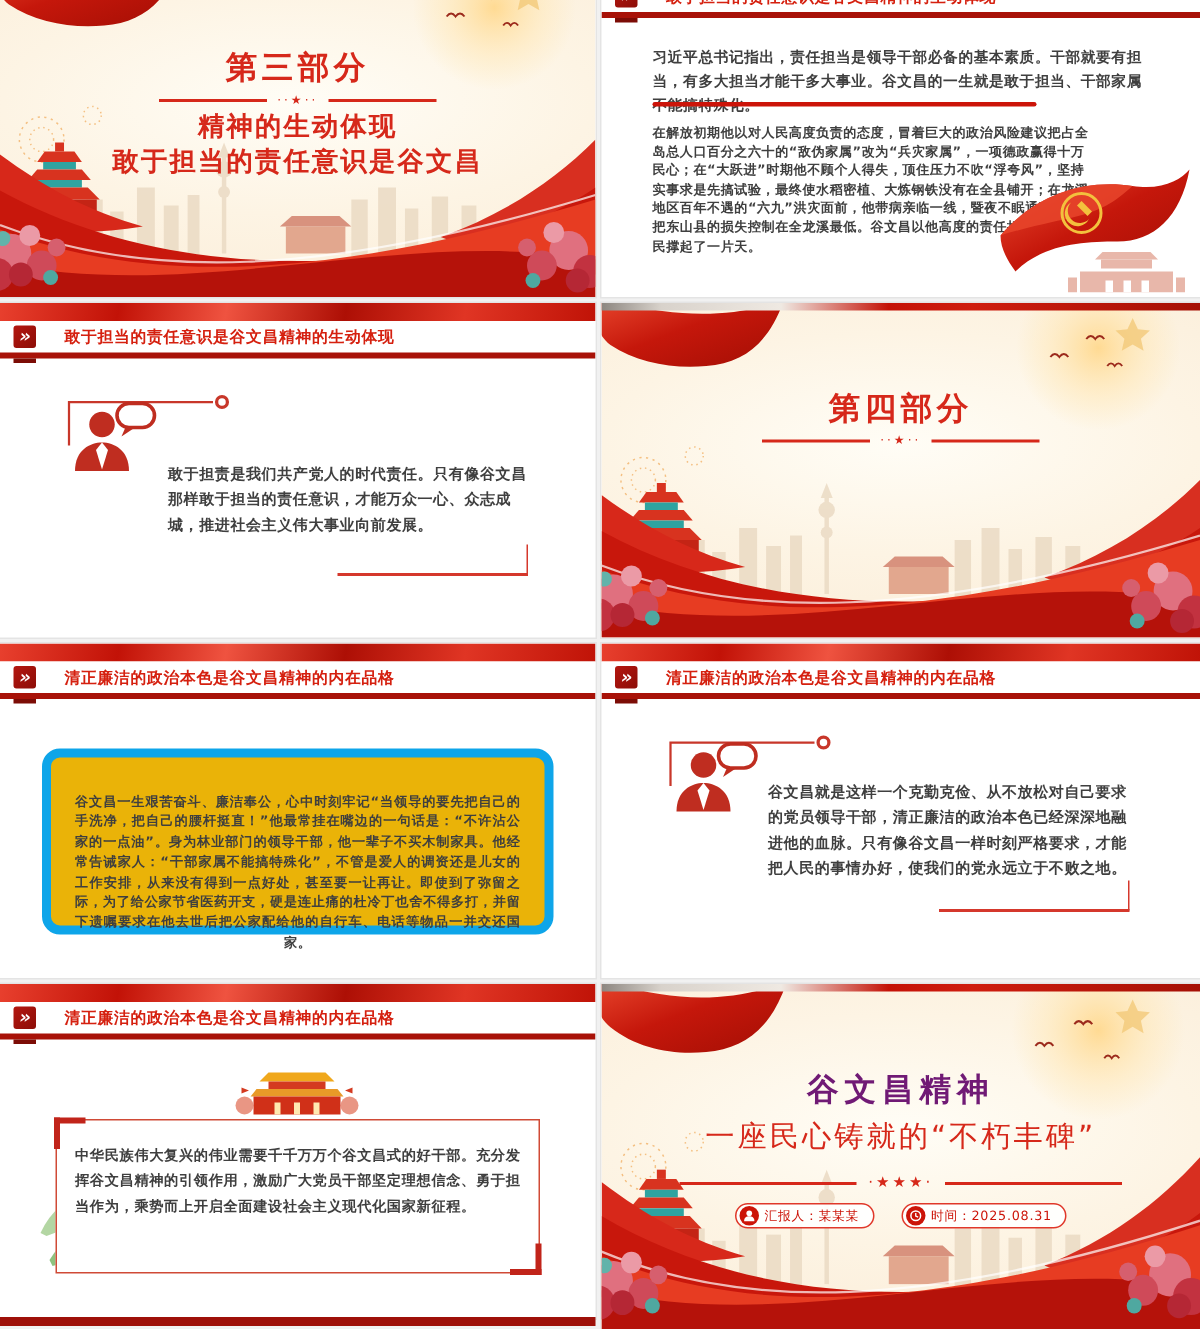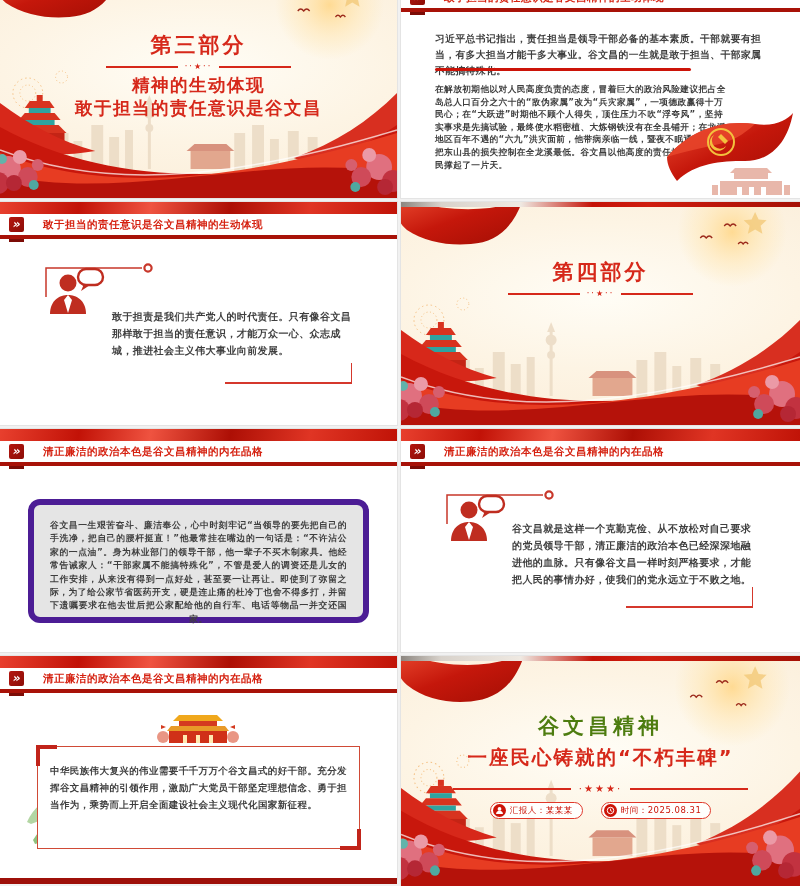--- a/index.html
+++ b/index.html
@@ -36,34 +36,34 @@
   .chead-title{margin-left:19px;color:#d5200f;font-size:10.5px;font-weight:bold;letter-spacing:.5px;white-space:nowrap}
   .chead-line{position:absolute;top:33px;left:0;right:0;height:4px;background:#a81208}
   .chead-tab{position:absolute;top:37px;left:9px;width:15px;height:3px;background:#7c0c06}
 
   .body-text{color:#3f3f3f;font-weight:600;letter-spacing:.4px}
   .underline-red{position:absolute;height:2.5px;background:#cc1409;border-radius:2px}
   .corner-h{position:absolute;height:1.5px;background:#d5382c}
   .corner-v{position:absolute;width:1.5px;background:#d5382c}
 
   
-  .quote-box{position:absolute;border:6px solid #4c1d95;border-radius:12px;background:#e5e5e5;
-    padding:14px 16px;text-align:justify;text-align-last:center}
+  .quote-box{position:absolute;border:6px solid #0ea5e9;border-radius:12px;background:#eab308;
+    padding:24px 16px;text-align:justify;text-align-last:center}
 
   
   .frame-box{position:absolute;border:1px solid #d04a36;background:#fff;padding:15px 12px;text-align:justify}
   .frame-box:before,.frame-box:after{content:"";position:absolute;width:17px;height:17px}
   .frame-box:before{left:-2px;top:-2px;border-left:4px solid #c1241a;border-top:4px solid #c1241a}
   .frame-box:after{right:-2px;bottom:-2px;border-right:4px solid #c1241a;border-bottom:4px solid #c1241a}
 
   
-  .end-title1{position:absolute;left:0;right:0;top:56px;text-align:center;color:#4d7c0f;
+  .end-title1{position:absolute;left:0;right:0;top:56px;text-align:center;color:#701a75;
     font-size:21px;font-weight:bold;letter-spacing:4px}
   .end-title2{position:absolute;left:0;right:0;top:88px;text-align:center;color:#d6281a;
-    font-size:19.5px;font-weight:bold;letter-spacing:2px}
+    font-size:19.5px;font-weight:normal;letter-spacing:2px}
   .end-divider{position:absolute;left:0;right:0;top:128px;display:flex;align-items:center;
     justify-content:center;gap:8px;color:#d6281a}
   .end-divider .dline{width:118px;height:1.5px;background:#d6281a}
   .end-divider .orn{font-size:10px;letter-spacing:2px;line-height:1}
   .pill-row{position:absolute;left:0;right:0;top:146px;display:flex;justify-content:center;gap:18px}
   .pill{display:inline-flex;align-items:center;height:17px;border:1px solid #e0382a;border-radius:9px;
     background:rgba(255,255,255,.92);padding:0 9px 0 2px;color:#cc1408;font-size:8.5px;font-weight:normal;letter-spacing:.5px}
   .pill-ic{width:13px;height:13px;border-radius:50%;background:#cc1408;margin-right:4px;flex:0 0 auto;
     display:flex;align-items:center;justify-content:center}
   .pill-ic svg{width:9px;height:9px}

